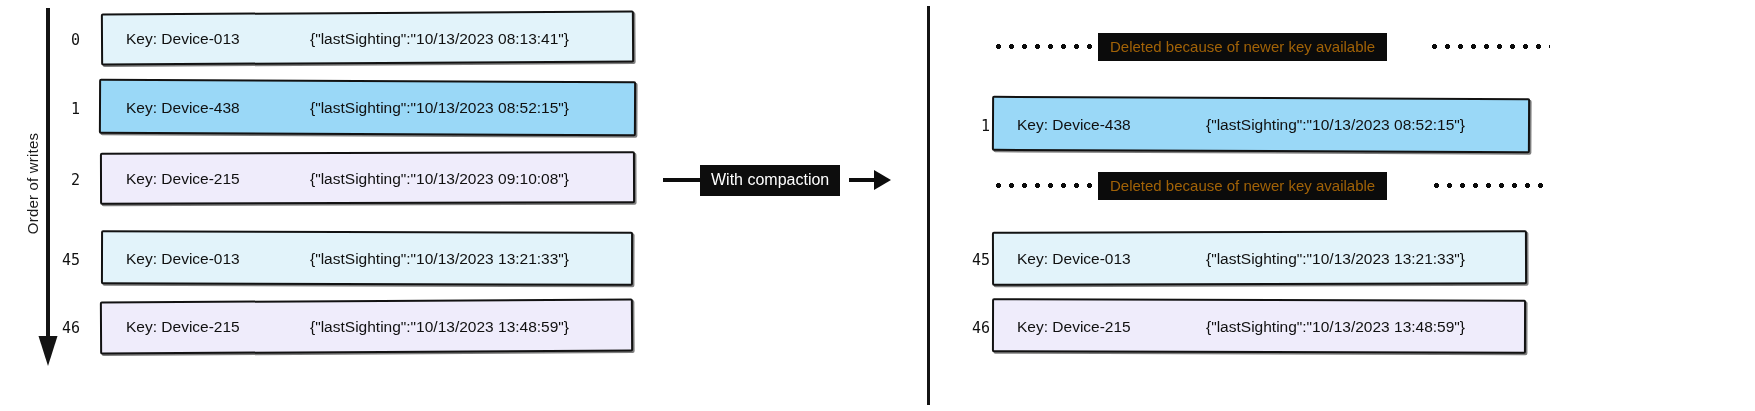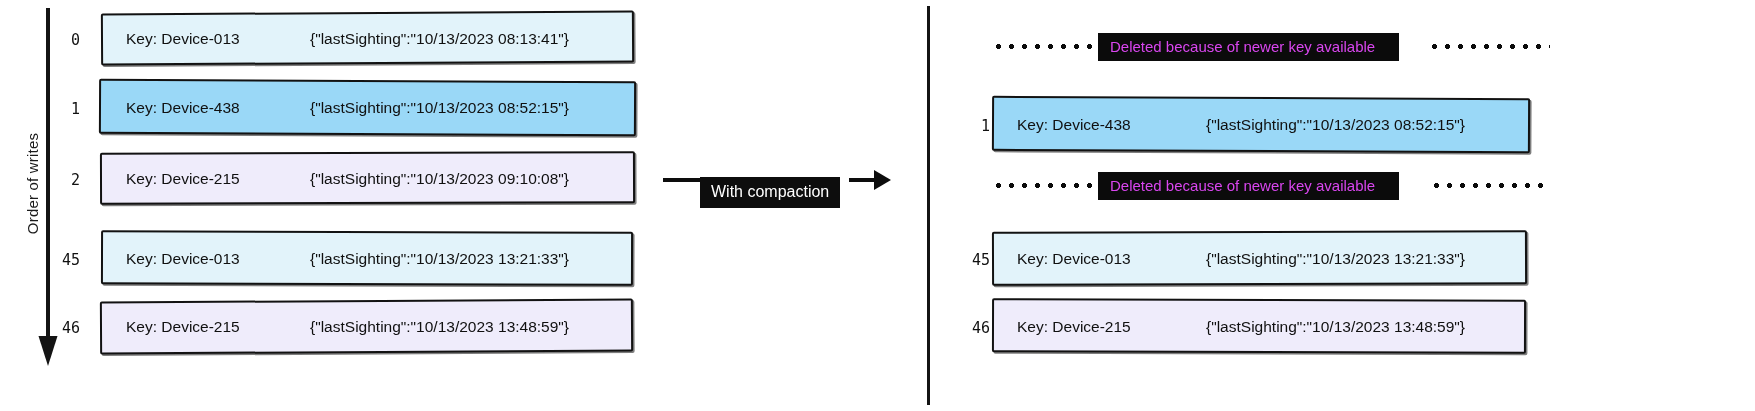--- a/index.html
+++ b/index.html
@@ -120,23 +120,23 @@
     height: 0;
     border-top: 10px solid transparent;
     border-bottom: 10px solid transparent;
     border-left: 17px solid #0d0d0d;
   }
 
   
   .del-badge {
     position: absolute;
     background: #0b0b0b;
-    color: #d946ef;
+    color: #a16207;
     font-size: 15px;
-    padding: 6px 24px 7px 12px;
+    padding: 6px 12px 7px 12px;
     white-space: nowrap;
     line-height: 1;
     z-index: 3;
   }
   .del-dots {
     position: absolute;
     height: 5px;
     z-index: 2;
     background-image: radial-gradient(circle at 2.5px 2.5px, #0b0b0b 2.4px, rgba(0,0,0,0) 2.6px);
     background-size: 13px 5px;
@@ -178,21 +178,21 @@
     <div class="rec-val" style="left:310px; top:250px;">{"lastSighting":"10/13/2023 13:21:33"}</div>
 
     <div class="row-index" style="left:48px; top:319px; width:32px;">46</div>
     <div class="record tilt-a" style="left:100px; top:300px; width:533px; height:53px; background:#efecfb;"></div>
     <div class="rec-key" style="left:126px; top:318px;">Key: Device-215</div>
     <div class="rec-val" style="left:310px; top:318px;">{"lastSighting":"10/13/2023 13:48:59"}</div>
   </div>
 
   <div>
     <div class="comp-line-left" style="left:663px; top:178px; width:40px;"></div>
-    <div class="comp-badge" style="left:700px; top:177px;">With compaction</div>
+    <div class="comp-badge" style="left:700px; top:165px;">With compaction</div>
     <div class="comp-line-right" style="left:849px; top:178px; width:30px;"></div>
     <div class="comp-head" style="left:874px; top:170px;"></div>
   </div>
 
   <div class="panel-divider"></div>
 
   <div>
 
     <div class="del-dots" style="left:996px; top:44px; width:120px;"></div>
     <div class="del-badge" style="left:1098px; top:33px;">Deleted because of newer key available</div>

